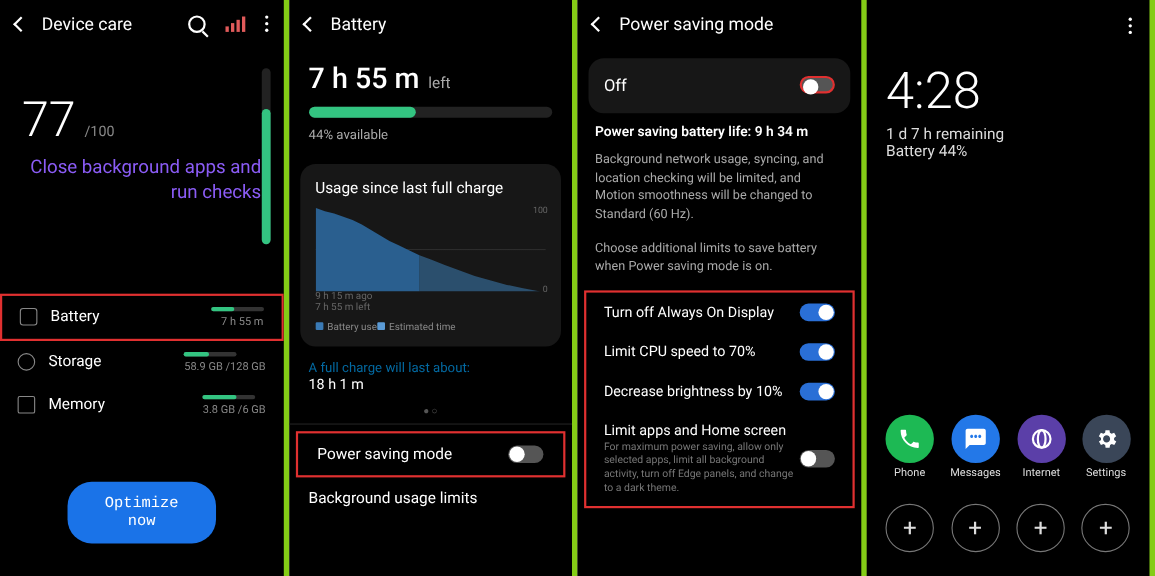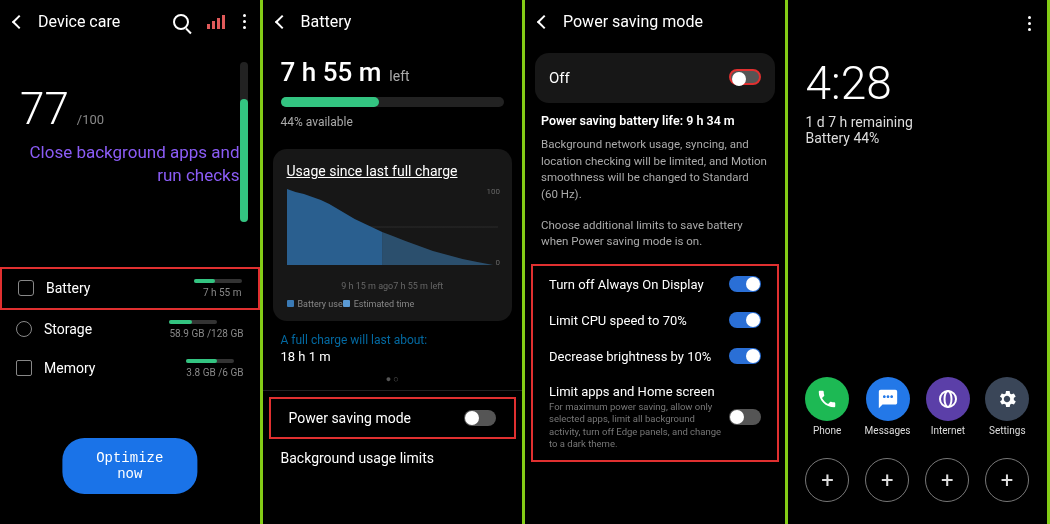--- a/index.html
+++ b/index.html
@@ -11,21 +11,21 @@
   height: 524px;
   overflow: hidden;
 }
 .panel {
   width: 262.5px;
   height: 524px;
   background: #000;
   color: #fff;
   position: relative;
   overflow: hidden;
-  border-right: 3px solid #84cc16;
+  border-right: 5px solid #84cc16;
 }
 .hdr {
   display: flex;
   align-items: center;
   padding: 12px 14px;
   gap: 14px;
 }
 .hdr .title { font-size: 16px; font-weight: 400; }
 .hdr .icons { margin-left: auto; display: flex; gap: 18px; align-items: center; }
 .back-icon { width: 10px; height: 10px; border-left: 2px solid #fff; border-bottom: 2px solid #fff; transform: rotate(45deg); }
@@ -69,27 +69,27 @@
 
 .bat-main { padding: 14px 18px 8px; }
 .bat-time { font-size: 26px; font-weight: 500; }
 .bat-left { font-size: 14px; color: #aaa; margin-left: 4px; }
 .bat-bar { width: 100%; height: 10px; background: #222; border-radius: 5px; margin-top: 10px; }
 .bat-bar-fill { height: 100%; width: 44%; background: #33c481; border-radius: 5px; }
 .bat-avail { font-size: 12px; color: #aaa; margin-top: 8px; }
 .card {
   background: #171717; border-radius: 14px; margin: 12px 10px; padding: 14px 14px 12px;
 }
-.card-title { font-size: 14px; margin-bottom: 10px; text-decoration: underline; }
+.card-title { font-size: 14px; margin-bottom: 10px; }
 .chart {
   height: 76px; position: relative;
   background: linear-gradient(to bottom, transparent 49%, #333 50%, transparent 51%);
 }
 .chart svg { width: 100%; height: 100%; }
-.chart-labels { display: flex; justify-content: center; font-size: 9px; color: #666; margin-top: 16px; }
+.chart-labels { display: flex; justify-content: space-between; font-size: 9px; color: #666; margin-top: 0; flex-direction: column; }
 .chart-side { position: absolute; right: -2px; font-size: 8px; color: #666; }
 .legend { display: flex; font-size: 9px; color: #888; margin-top: 8px; }
 .legend-dot { display: inline-block; width: 7px; height: 7px; background: #3a7ab5; margin-right: 4px; border-radius: 1px; }
 .legend-dot.light { background: #5a9ad5; }
 .full-charge { font-size: 12px; color: #0369a1; margin: 6px 18px 0; }
 .full-charge-val { font-size: 13px; color: #fff; margin: 2px 18px 10px; }
 .dots { text-align: center; font-size: 9px; color: #555; margin: 2px 0; }
 .setting-row {
   display: flex; align-items: center; padding: 11px 18px;
   font-size: 14px;

